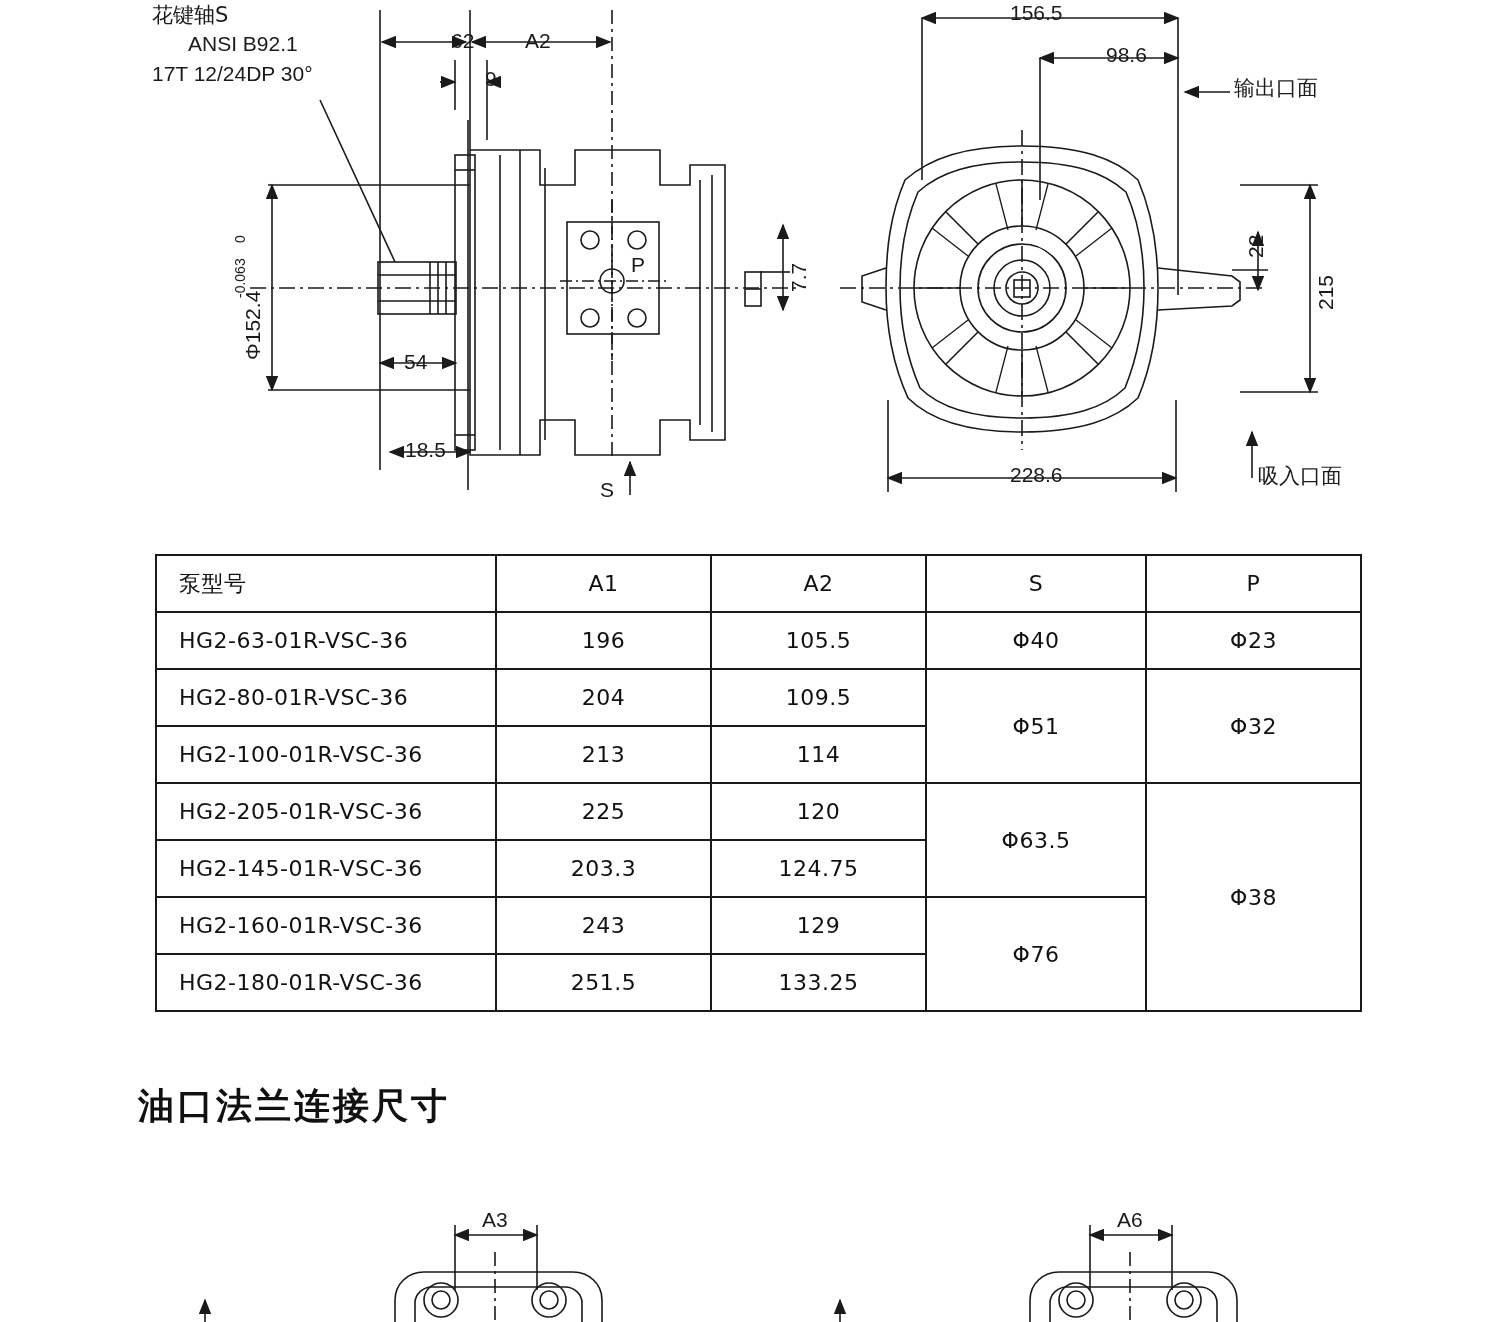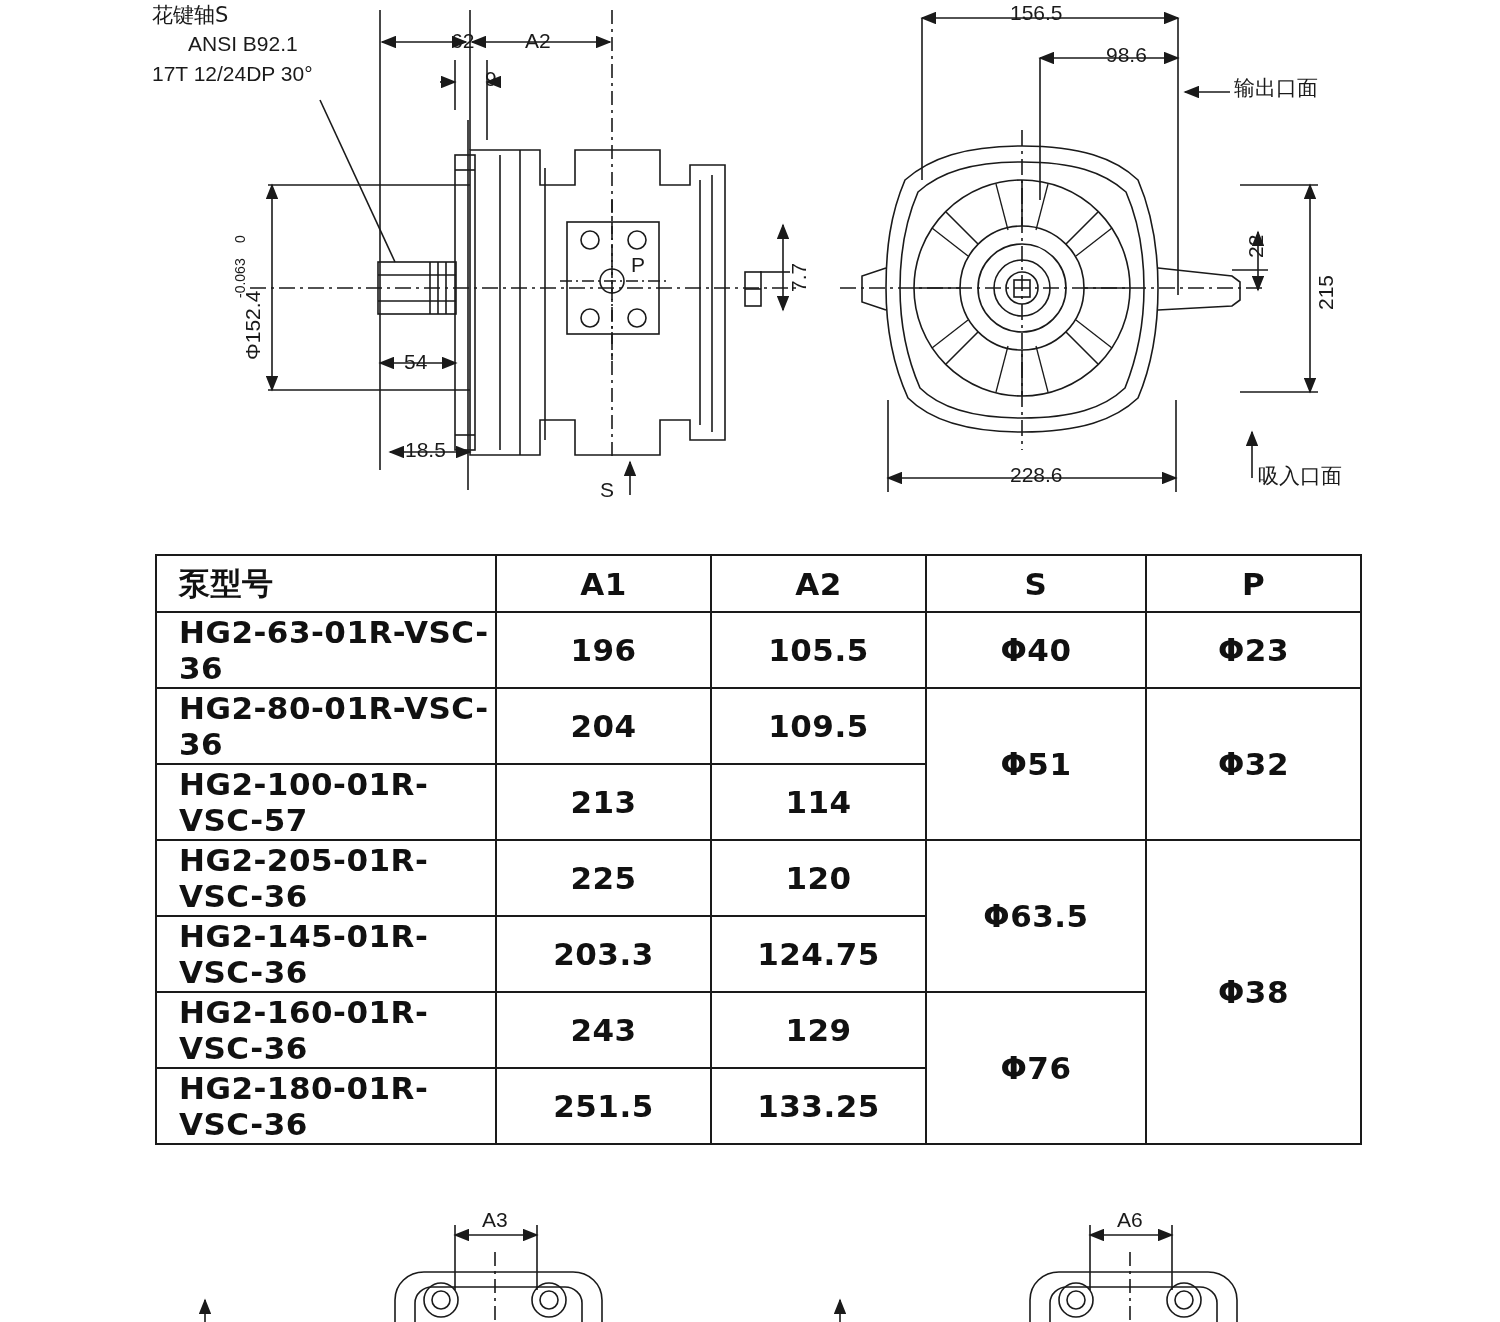--- a/index.html
+++ b/index.html
@@ -51,22 +51,22 @@
   }
   table.spec {
     border-collapse: collapse;
     width: 100%;
     table-layout: fixed;
   }
   table.spec th, table.spec td {
     border: 2px solid #1a1a1a;
     height: 53px;
     text-align: center;
-    font-size: 31px;
-    font-weight: bold;
+    font-size: 22px;
+    font-weight: normal;
     font-family: "DejaVu Sans", sans-serif;
     letter-spacing: 0.5px;
     color: #111;
   }
   table.spec th.model, table.spec td.model {
     text-align: left;
     padding-left: 22px;
   }
   col.c-model { width: 340px; }
   col.c-a1 { width: 215px; }
@@ -324,21 +324,21 @@
           <td rowspan="1">Φ23</td>
         </tr>
         <tr>
           <td class="model">HG2-80-01R-VSC-36</td>
           <td>204</td>
           <td>109.5</td>
           <td rowspan="2">Φ51</td>
           <td rowspan="2">Φ32</td>
         </tr>
         <tr>
-          <td class="model">HG2-100-01R-VSC-57</td>
+          <td class="model">HG2-100-01R-VSC-36</td>
           <td>213</td>
           <td>114</td>
         </tr>
         <tr>
           <td class="model">HG2-205-01R-VSC-36</td>
           <td>225</td>
           <td>120</td>
           <td rowspan="2">Φ63.5</td>
           <td rowspan="4">Φ38</td>
         </tr>
@@ -355,14 +355,15 @@
         </tr>
         <tr>
           <td class="model">HG2-180-01R-VSC-36</td>
           <td>251.5</td>
           <td>133.25</td>
         </tr>
       </tbody>
     </table>
   </div>
 
+  <div class="section-title">油口法兰连接尺寸</div>
 
 </div>
 
 </body></html>

